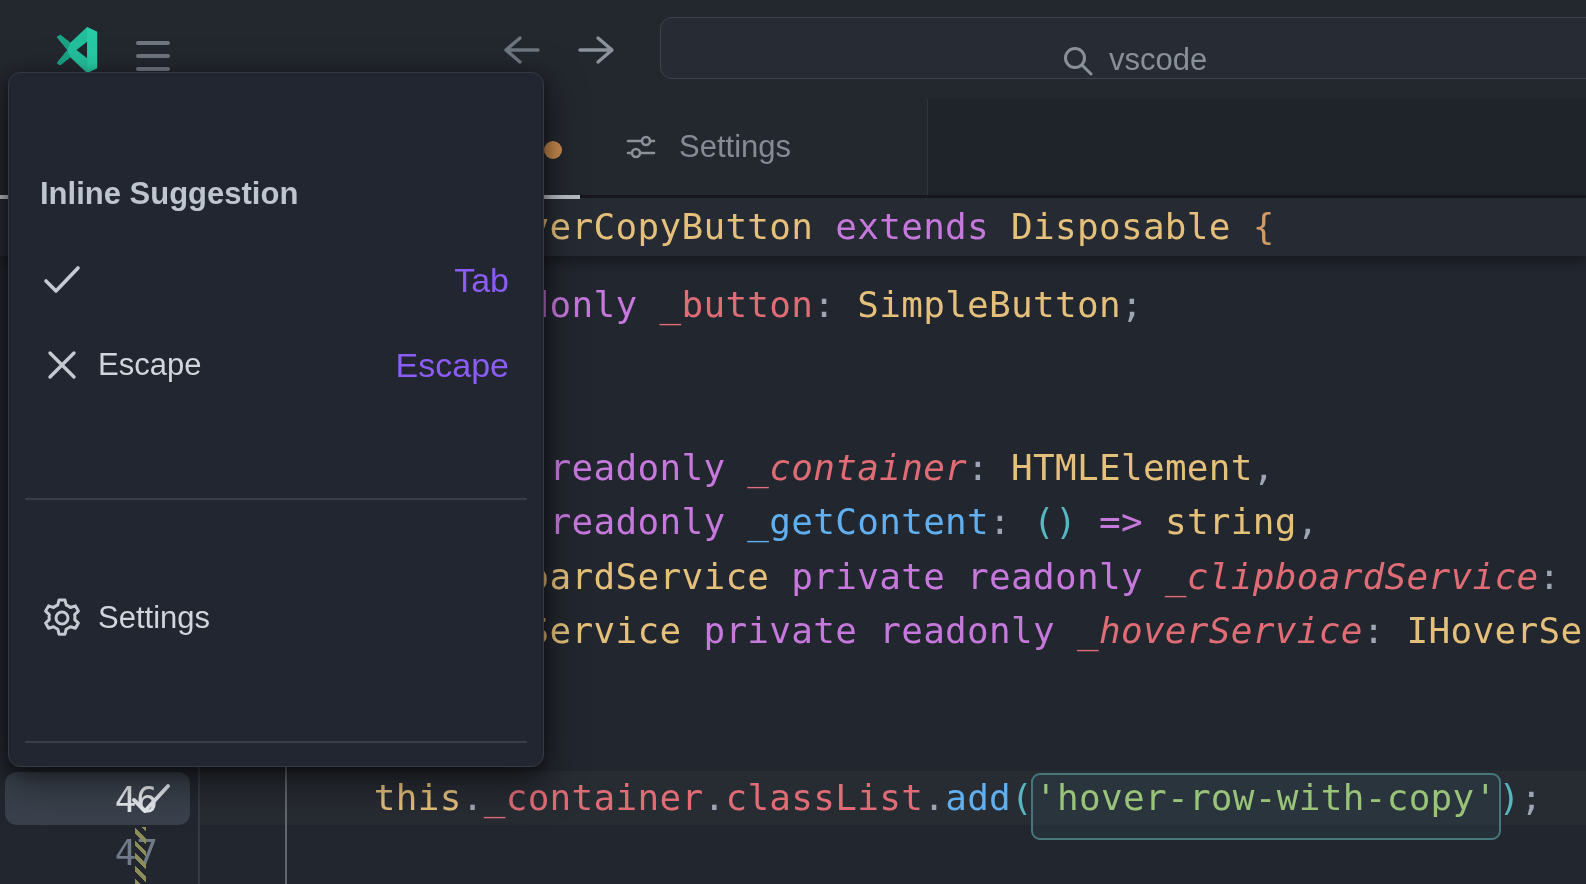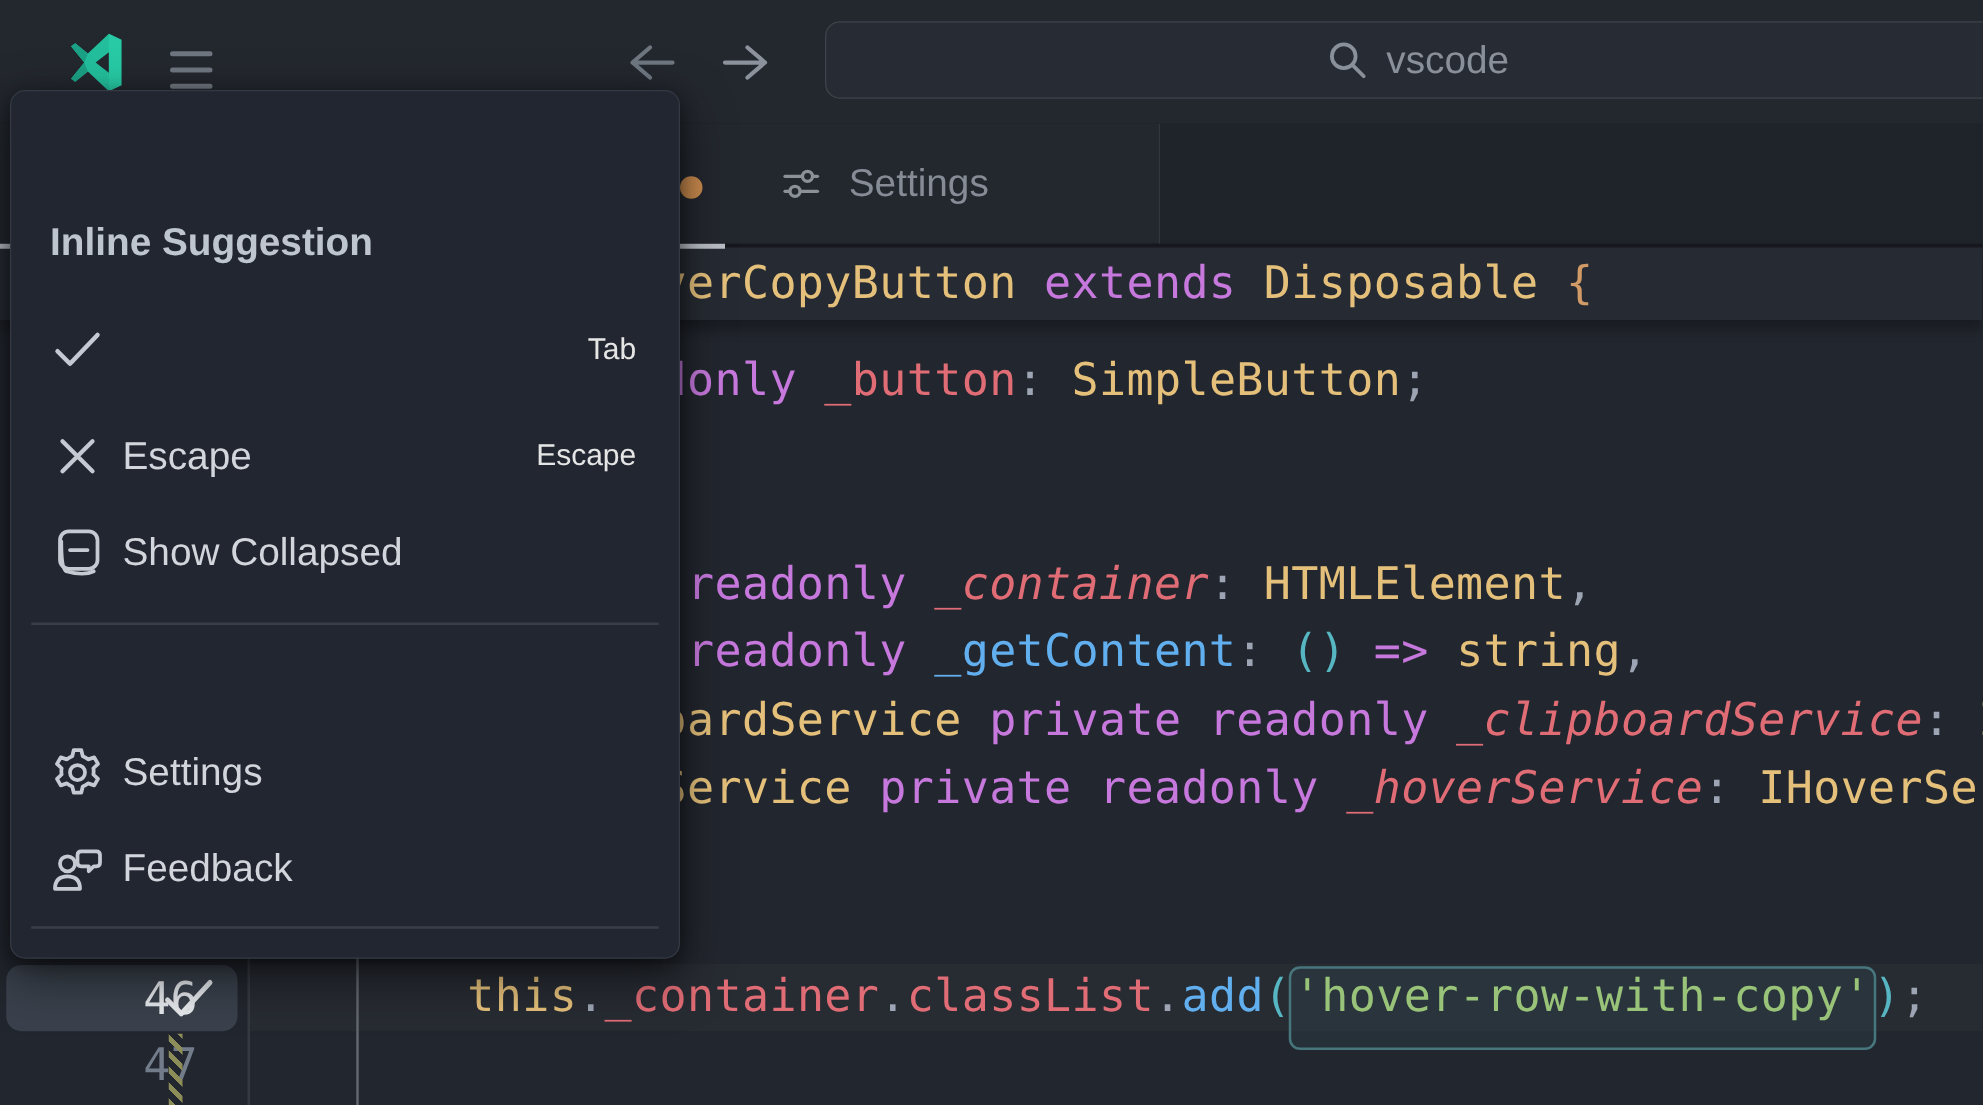--- a/index.html
+++ b/index.html
@@ -14,21 +14,21 @@
   #titlebar{left:0;top:0;width:1586px;height:99px;background:#23272e;}
   #logo{left:53px;top:24px;width:48px;height:52px;}
   #hamburger{left:136px;top:41px;width:36px;height:32px;}
   #hamburger span{display:block;width:34px;height:4px;border-radius:2px;background:#6f767f;margin:0 0 9px 0;}
   #nav-back{left:500px;top:30px;width:42px;height:40px;color:#6e7680;}
   #nav-fwd{left:576px;top:30px;width:42px;height:40px;color:#8b929c;}
   #searchbox{
     left:660px;top:17px;width:980px;height:62px;border-radius:12px;
     background:#272c34;border:1.5px solid #3e434c;box-sizing:border-box;
   }
-  #search-inner{position:absolute;left:400px;top:0;height:100%;display:flex;align-items:center;gap:14px;color:#8a9099;font-size:31px;}
+  #search-inner{position:absolute;left:400px;top:0;height:100%;display:flex;align-items:flex-end;gap:14px;color:#8a9099;font-size:31px;}
 
   
   #tabbar{left:0;top:99px;width:1586px;height:96px;background:#1f242b;}
   #active-tab-sliver{left:0;top:99px;width:580px;height:96px;background:#23272e;}
   #modified-dot{left:544px;top:141px;width:18px;height:18px;border-radius:50%;background:#c98a4e;}
   #settings-tab{left:580px;top:99px;width:348px;height:96px;background:#23272e;display:flex;align-items:center;gap:22px;padding-left:45px;box-sizing:border-box;border-right:1.5px solid #32363e;}
   #settings-tab .tab-label{color:#868c96;font-size:31px;}
   #tabbar-bottom{left:0;top:195px;width:1586px;height:4px;background:#17191f;}
   .tab-underline{top:195px;height:4px;background:#b9bec6;z-index:3;}
 
@@ -65,21 +65,21 @@
   #menu{
     left:8px;top:72px;width:536px;height:695px;background:#212630;
     border:1px solid #343a44;border-radius:12px;box-sizing:border-box;
     box-shadow:0 14px 40px rgba(0,0,0,.5), 0 4px 14px rgba(0,0,0,.4);
     z-index:50;
   }
   #menu-header{position:absolute;left:31px;top:103px;font-size:31px;font-weight:bold;color:#bfc5cf;}
   .menu-row{position:absolute;left:0;width:536px;height:64px;display:flex;align-items:center;}
   .menu-row .mi{position:absolute;left:31px;width:44px;height:44px;display:flex;align-items:center;justify-content:center;color:#c5cad2;}
   .menu-row .ml{position:absolute;left:89px;font-size:31px;color:#d2d6dc;}
-  .menu-row .ms{position:absolute;right:36px;font-size:24px;color:#e5e5e5;}
+  .menu-row .ms{position:absolute;right:36px;font-size:34px;color:#8b5cf6;}
   #row-snooze{left:13px;top:435px;width:508px;height:68px;background:#2c323d;border-radius:10px;}
   #row-snooze .mi{left:18px;} #row-snooze .ml{left:76px;}
   .menu-divider{position:absolute;left:16px;width:502px;height:2px;background:#383e47;}
   #learn-more{position:absolute;left:89px;top:720px;font-size:31px;color:#4b9fe6;}
   svg{display:block;}
 </style>
 </head>
 <body>
 
 <div id="titlebar" class="abs"></div>
@@ -184,50 +184,30 @@
   <div class="menu-row" style="top:260px;">
     <span class="mi">
       <svg width="34" height="34" viewBox="0 0 34 34">
           <path d="M5 5 L29 29 M29 5 L5 29" stroke="currentColor" stroke-width="3.4" stroke-linecap="round"></path>
         </svg>
     </span>
     <span class="ml">Escape</span>
     <span class="ms">Escape</span>
   </div>
 
-  <div class="menu-row" style="top:337px;">
-    <span class="mi">
-      <svg width="42" height="42" viewBox="0 0 42 42">
-        <path d="M8 12 q0 22 4 24 q14 4 22 0" stroke="currentColor" stroke-width="3" fill="none" stroke-linecap="round"></path>
-        <rect x="7" y="4" width="30" height="30" rx="7" stroke="currentColor" stroke-width="3" fill="none"></rect>
-        <path d="M15 19 H29" stroke="currentColor" stroke-width="3" stroke-linecap="round"></path>
-      </svg>
-    </span>
-    <span class="ml">Show Collapsed</span>
-  </div>
 
   <div class="menu-divider" style="top:425px;"></div>
 
 
   <div class="menu-row" style="top:513px;">
     <span class="mi">
       <svg width="44" height="44" viewBox="0 0 44 44">
         <path d="M19 4 h6 l1.2 5 a14 14 0 0 1 4.3 2.5 l4.9-1.6 l3 5.2 l-3.7 3.5 a14 14 0 0 1 0 5 l3.7 3.5 l-3 5.2 l-4.9-1.6 a14 14 0 0 1 -4.3 2.5 l-1.2 5 h-6 l-1.2-5 a14 14 0 0 1 -4.3-2.5 l-4.9 1.6 l-3-5.2 l3.7-3.5 a14 14 0 0 1 0-5 l-3.7-3.5 l3-5.2 l4.9 1.6 a14 14 0 0 1 4.3-2.5 z" stroke="currentColor" stroke-width="3" fill="none" stroke-linejoin="round"></path>
         <circle cx="22" cy="22" r="6" stroke="currentColor" stroke-width="3" fill="none"></circle>
       </svg>
     </span>
     <span class="ml">Settings</span>
   </div>
 
-  <div class="menu-row" style="top:590px;">
-    <span class="mi">
-      <svg width="44" height="44" viewBox="0 0 44 44">
-        <circle cx="14" cy="18" r="6" stroke="currentColor" stroke-width="3" fill="none"></circle>
-        <path d="M4 38 q0-10 10-10 q10 0 10 10 z" stroke="currentColor" stroke-width="3" fill="none" stroke-linejoin="round"></path>
-        <path d="M25 8 h12 q3 0 3 3 v6 q0 3 -3 3 h-2 l-4 4 v-4 h-6 q-3 0 -3-3 v-6 q0-3 3-3 z" stroke="currentColor" stroke-width="3" fill="none" stroke-linejoin="round"></path>
-      </svg>
-    </span>
-    <span class="ml">Feedback</span>
-  </div>
 
   <div class="menu-divider" style="top:668px;"></div>
 
 </div>
 
 </body></html>

